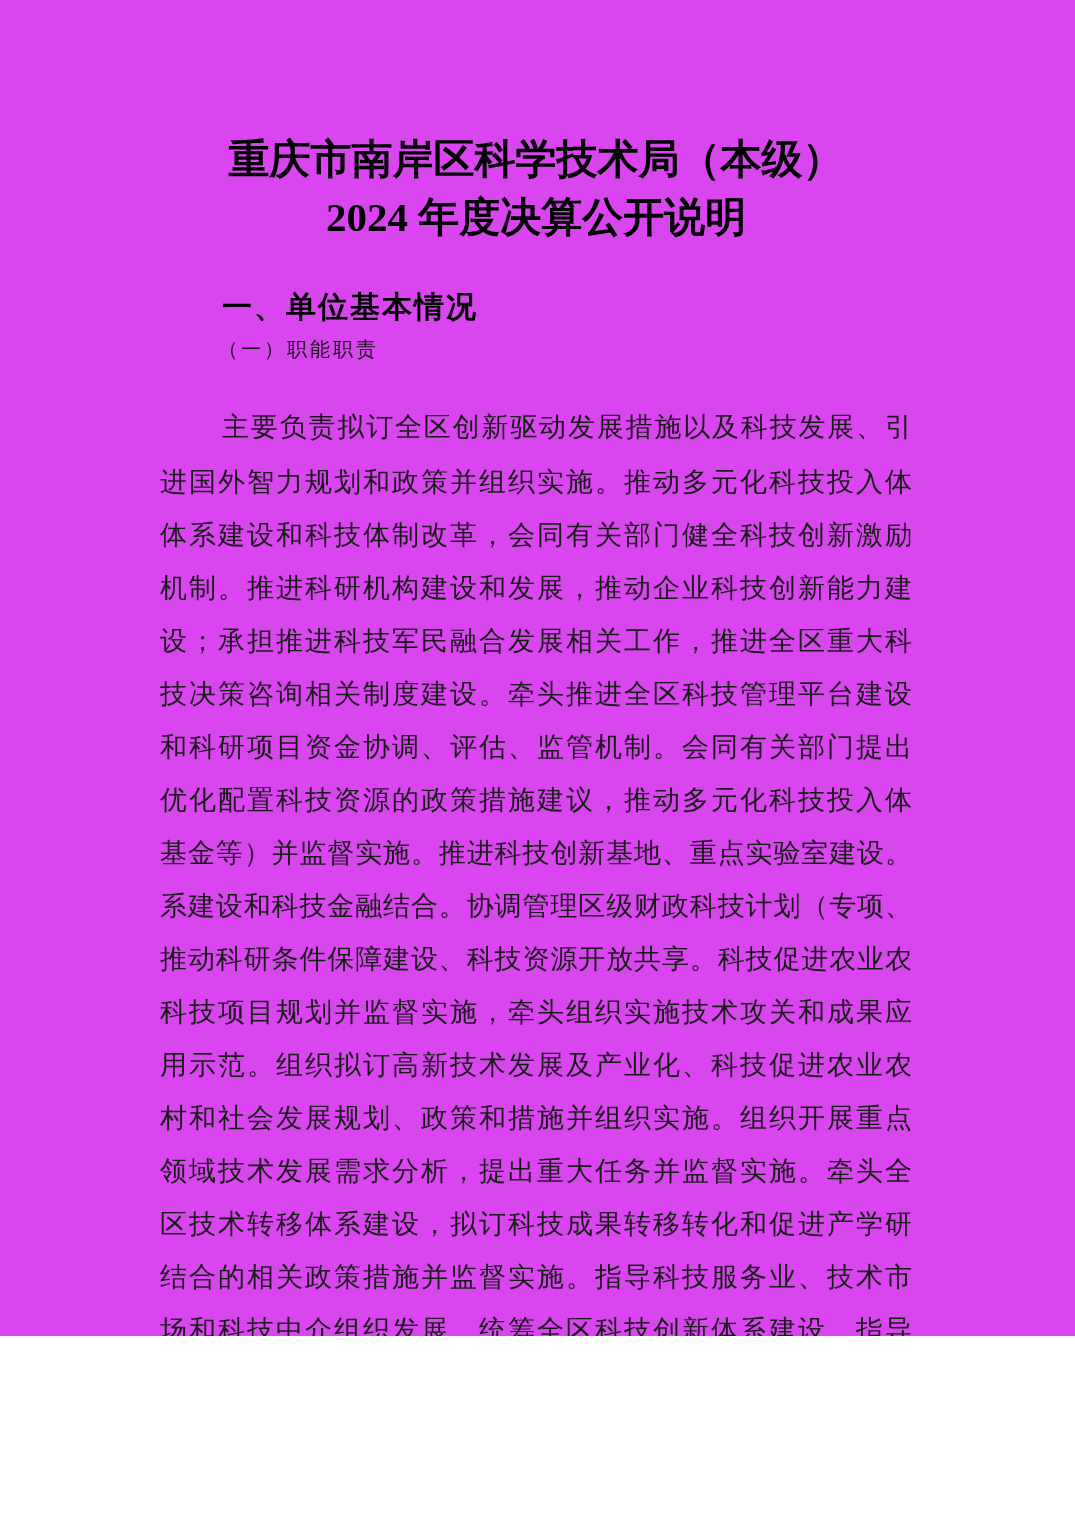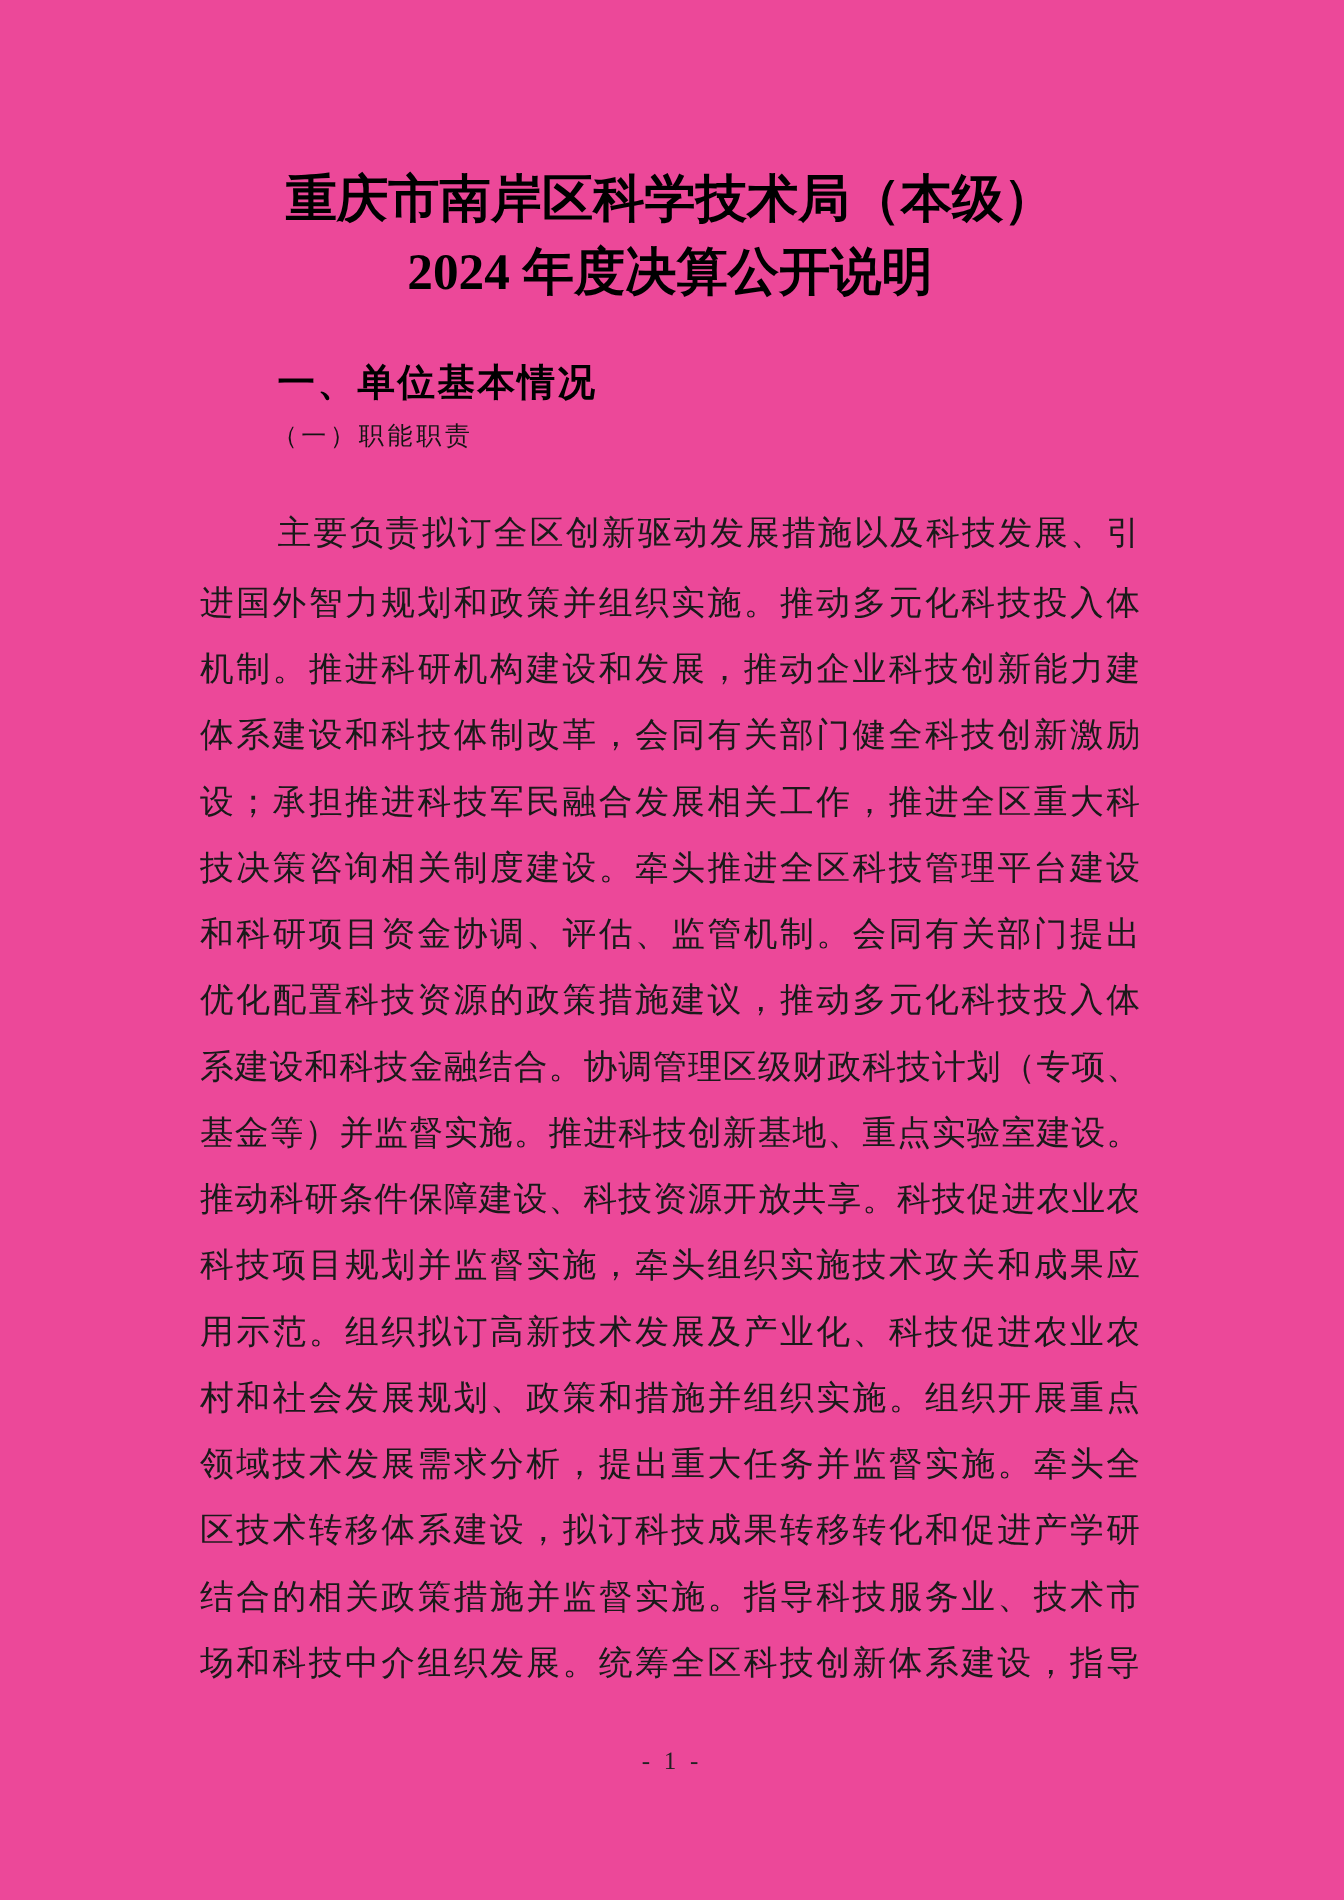--- a/index.html
+++ b/index.html
@@ -3,23 +3,23 @@
 <meta charset="utf-8">
 <style>
   html, body {
     margin: 0;
     padding: 0;
     background: #ffffff;
   }
   .page {
     position: relative;
     width: 1075px;
-    height: 1520px;
+    height: 1336px;
     margin: 0 auto;
-    background: #ec4899;
+    background: #d946ef;
     box-sizing: border-box;
     padding: 0 163px 0 160px;
     overflow: hidden;
     font-family: "Liberation Serif", "DejaVu Serif", serif;
     color: #000000;
   }
   .title-block {
     margin-top: 130px;
     text-align: center;
     font-family: "Liberation Serif", "DejaVu Serif", serif;
@@ -88,28 +88,28 @@
     <div>2024 年度决算公开说明</div>
   </div>
 
   <div class="section-heading">一、单位基本情况</div>
 
   <div class="subsection-heading">（一）职能职责</div>
 
   <div class="body-text">
     <div class="bline first-line">主要负责拟订全区创新驱动发展措施以及科技发展、引</div>
     <div class="bline">进国外智力规划和政策并组织实施。推动多元化科技投入体</div>
+    <div class="bline">体系建设和科技体制改革，会同有关部门健全科技创新激励</div>
     <div class="bline">机制。推进科研机构建设和发展，推动企业科技创新能力建</div>
-    <div class="bline">体系建设和科技体制改革，会同有关部门健全科技创新激励</div>
     <div class="bline">设；承担推进科技军民融合发展相关工作，推进全区重大科</div>
     <div class="bline">技决策咨询相关制度建设。牵头推进全区科技管理平台建设</div>
     <div class="bline">和科研项目资金协调、评估、监管机制。会同有关部门提出</div>
     <div class="bline">优化配置科技资源的政策措施建议，推动多元化科技投入体</div>
+    <div class="bline">基金等）并监督实施。推进科技创新基地、重点实验室建设。</div>
     <div class="bline">系建设和科技金融结合。协调管理区级财政科技计划（专项、</div>
-    <div class="bline">基金等）并监督实施。推进科技创新基地、重点实验室建设。</div>
     <div class="bline">推动科研条件保障建设、科技资源开放共享。科技促进农业农</div>
     <div class="bline">科技项目规划并监督实施，牵头组织实施技术攻关和成果应</div>
     <div class="bline">用示范。组织拟订高新技术发展及产业化、科技促进农业农</div>
     <div class="bline">村和社会发展规划、政策和措施并组织实施。组织开展重点</div>
     <div class="bline">领域技术发展需求分析，提出重大任务并监督实施。牵头全</div>
     <div class="bline">区技术转移体系建设，拟订科技成果转移转化和促进产学研</div>
     <div class="bline">结合的相关政策措施并监督实施。指导科技服务业、技术市</div>
     <div class="bline">场和科技中介组织发展。统筹全区科技创新体系建设，指导</div>
   </div>
 

